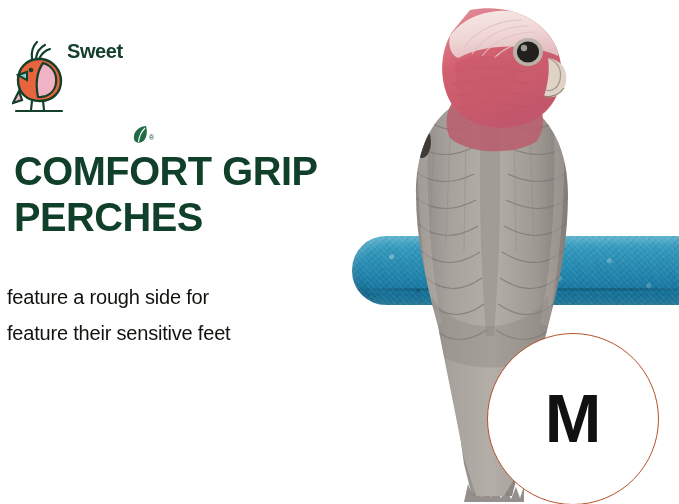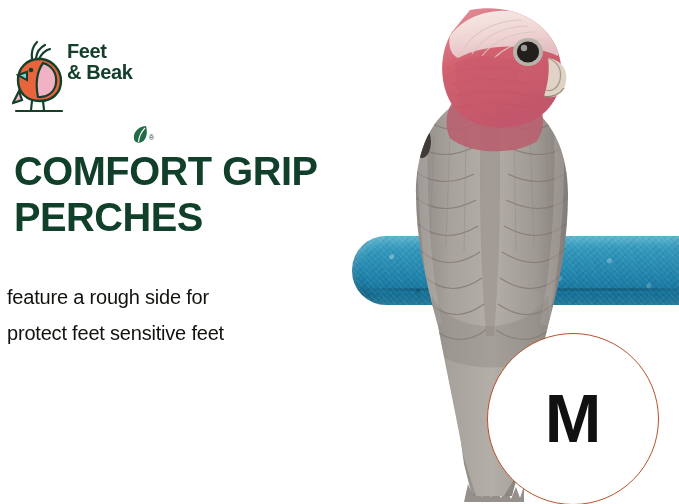--- a/index.html
+++ b/index.html
@@ -127,22 +127,21 @@
 
         <g stroke="#14402b" stroke-width="2.2" stroke-linecap="round" fill="none">
           <path d="M20 64 L19 73"></path>
           <path d="M31 64 L32 73"></path>
           <path d="M4 74 L50 74"></path>
         </g>
       </svg>
     </div>
 
     <div class="logo-words">
-      <div class="logo-line">Feet</div>
-      <div class="logo-line">&amp; Beak</div>
+      <div class="logo-line">Sweet</div>
     </div>
 
     <div class="logo-leaf">
       <svg viewBox="0 0 16 20" width="16" height="20">
         <path d="M14 1 C5 2 1 8 2 14 C3 19 10 19 13 14 C15.5 10 15 5 14 1 Z" fill="#1f6b43"></path>
         <path d="M13 3 C9 7 7 12 6.5 17" stroke="#ffffff" stroke-width="1.1" fill="none"></path>
       </svg>
     </div>
     <div class="logo-reg">®</div>
   </div>
@@ -300,20 +299,20 @@
     </svg>
   </div>
 
   <div class="headline">
     <div>COMFORT GRIP</div>
     <div>PERCHES</div>
   </div>
 
   <div class="bodycopy">
     <div>feature a rough side for</div>
-    <div>protect feet sensitive feet</div>
+    <div>feature their sensitive feet</div>
   </div>
 
   <div class="size-badge">
     <span>M</span>
   </div>
 
 </div>
 
 </body></html>

